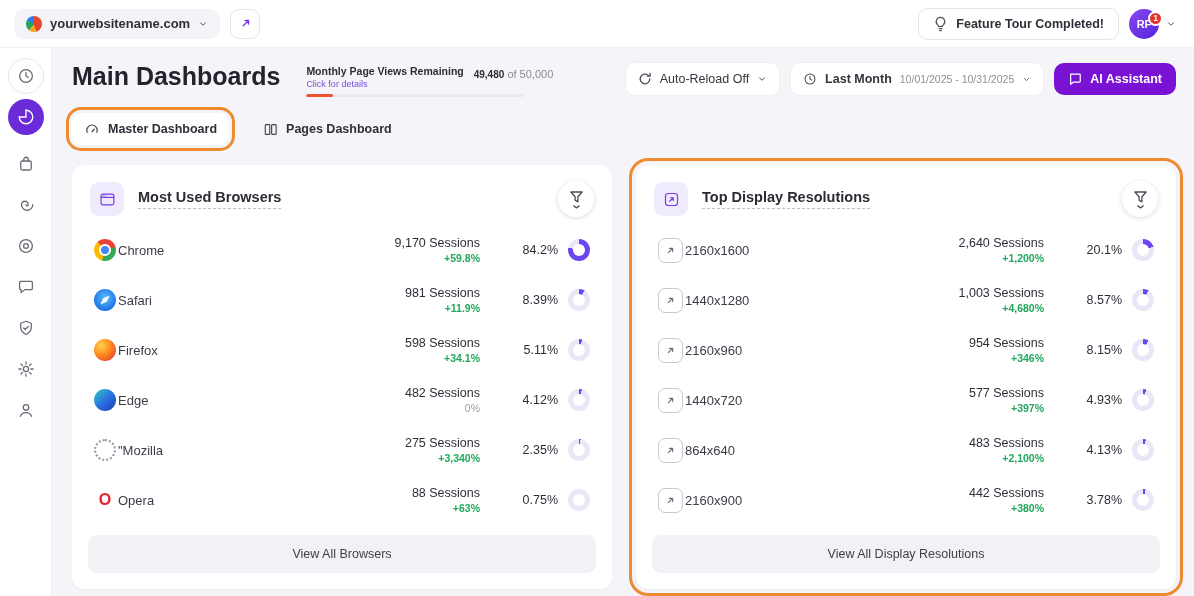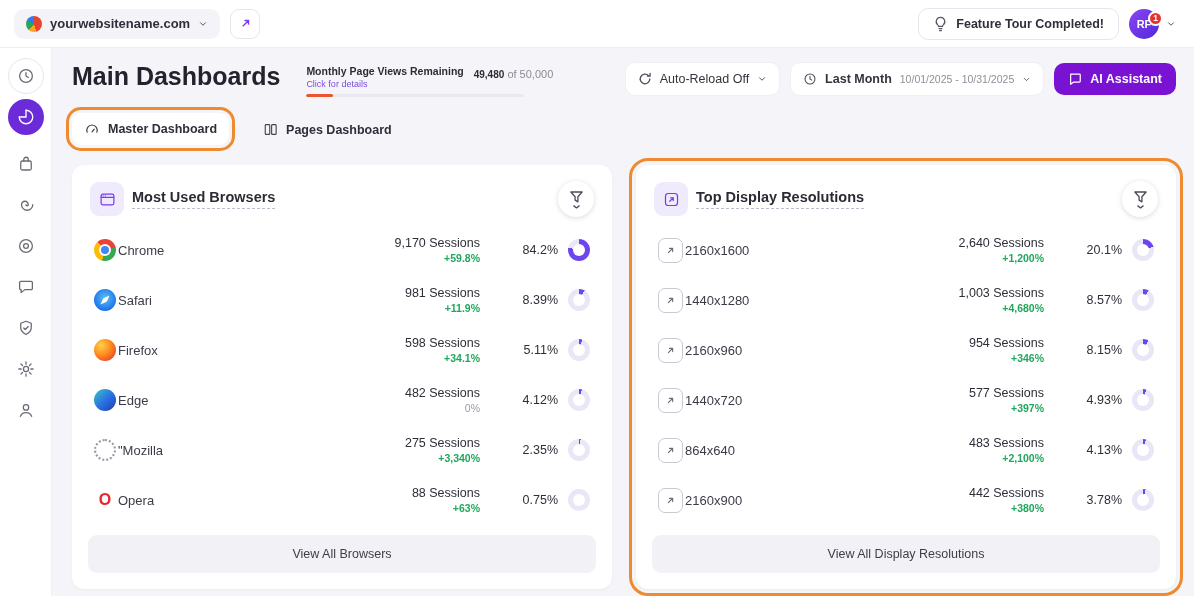--- a/index.html
+++ b/index.html
@@ -85,37 +85,37 @@
     font-size: 12.5px; color: #34343e; cursor: pointer; text-align: right;
   }
   .period-label { font-weight: 700; }
   .period-range { color: #8f8f9a; font-size: 10.5px; }
   .ai-btn {
     display: flex; align-items: center; gap: 8px; background: #7a12d4; color: #fff;
     border-radius: 10px; padding: 9px 14px; font-size: 12.5px; font-weight: 600; cursor: pointer;
   }
 
   
-  .tabs-row { margin-top: 16px; display: flex; align-items: flex-end; gap: 22px; }
+  .tabs-row { margin-top: 16px; display: flex; align-items: center; gap: 22px; }
   .tab {
     display: flex; align-items: center; gap: 8px; font-size: 12.5px; font-weight: 600;
     color: #2f2f3a; padding: 8px 12px; border-radius: 9px; cursor: pointer;
   }
   .tab.master { background: #fff; }
   .annotated { outline: 3px solid #ee8a30; }
   .tab.annotated { outline-offset: 3px; }
 
   
   .cards-row { margin-top: 20px; display: flex; gap: 24px; }
   .card {
     flex: 1; background: #fff; border-radius: 12px; padding: 14px 16px 16px;
     box-shadow: 0 1px 3px rgba(25,25,60,.05);
   }
   .card.annotated { outline-offset: 4px; }
-  .card-head { display: flex; align-items: center; gap: 8px; padding: 2px 2px 8px; }
+  .card-head { display: flex; align-items: center; gap: 14px; padding: 2px 2px 8px; }
   .card-icon {
     width: 34px; height: 34px; border-radius: 9px; background: #efeafc; color: #7a3bf0;
     display: flex; align-items: center; justify-content: center;
   }
   .card-title {
     font-size: 14.5px; font-weight: 600; color: #2b2b35;
     border-bottom: 1px dashed #bcbcca; padding-bottom: 3px;
   }
   .filter-btn {
     margin-left: auto; width: 36px; height: 36px; border-radius: 50%; background: #fff;

